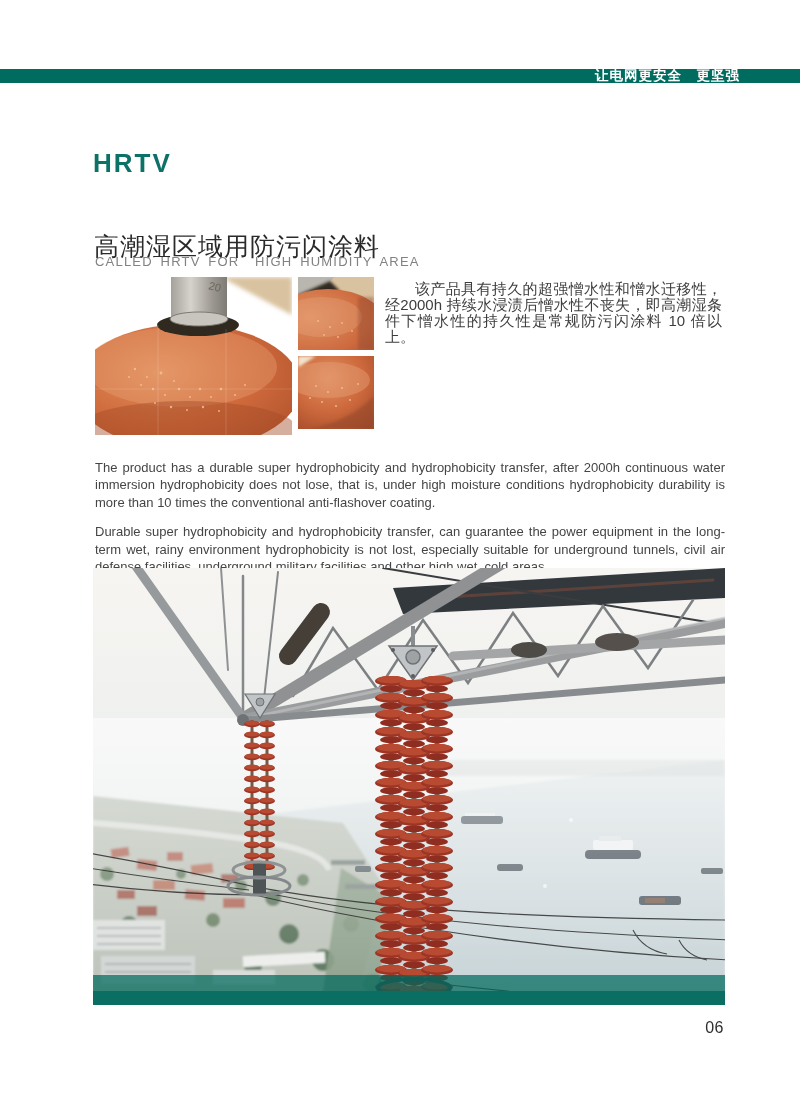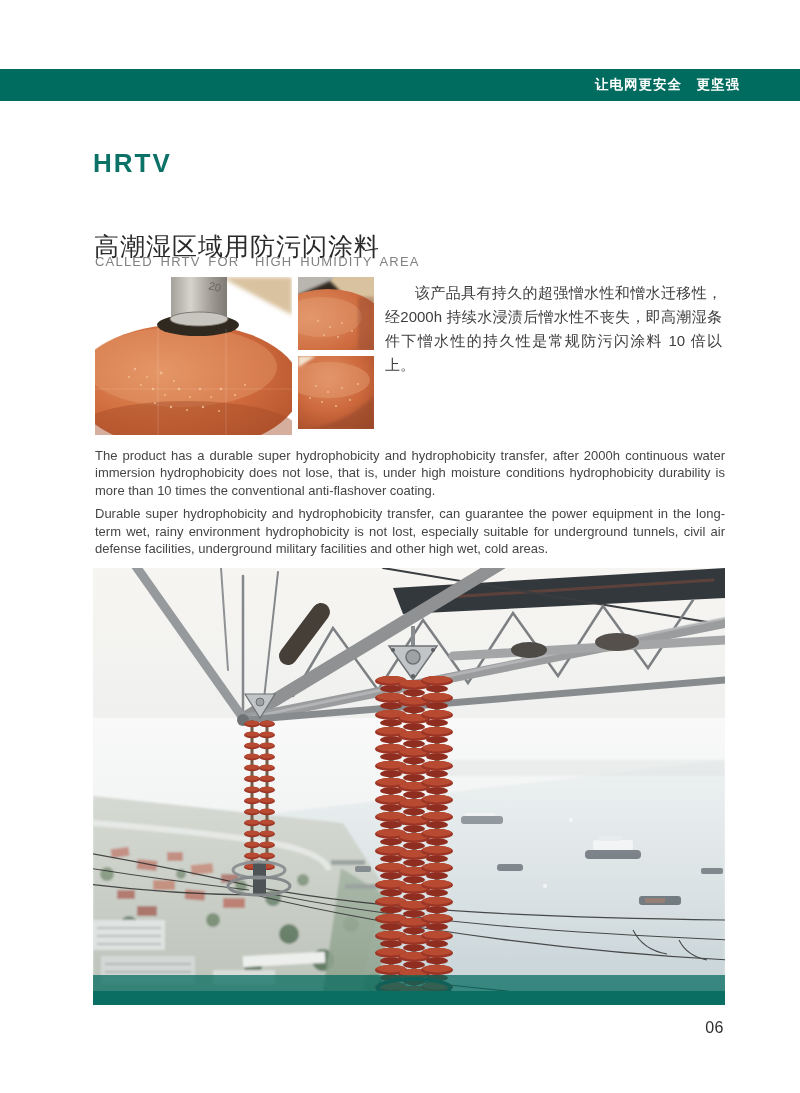--- a/index.html
+++ b/index.html
@@ -2,21 +2,21 @@
 <html><head>
 <meta charset="utf-8">
 <style>
   * { margin:0; padding:0; box-sizing:border-box; }
   html,body { background:#ffffff; }
   body {
     width:800px; height:1093px; position:relative; overflow:hidden;
     font-family:"Liberation Sans", sans-serif;
   }
   .top-band {
-    position:absolute; left:0; top:69px; width:800px; height:32px;
+    position:absolute; left:0; top:69px; width:800px; height:14px;
     background:#006c5f; display:flex; align-items:center; justify-content:flex-end;
     padding-right:60px;
   }
   .top-band .slogan {
     color:#ffffff; font-size:13.5px; font-weight:bold; letter-spacing:1px;
     white-space:pre-wrap;
   }
   .page-title {
     position:absolute; left:93px; top:148px;
     color:#0c7268; font-size:26px; font-weight:bold; letter-spacing:2px;
@@ -32,30 +32,30 @@
   }
   .product-figures {
     position:absolute; left:95px; top:277px; width:280px; height:158px;
     display:flex; gap:6px;
   }
   .fig-main { width:197px; height:158px; overflow:hidden; }
   .fig-col  { display:flex; flex-direction:column; gap:6px; }
   .fig-small{ width:76px; height:73px; overflow:hidden; }
   .cn-text {
     position:absolute; left:385px; top:281px; width:337px;
-    color:#3d3d3d; font-size:15px; line-height:24px;
+    color:#3d3d3d; font-size:15px; line-height:16px;
     text-align:justify;
   }
   .cn-text p { text-indent:2em; margin-bottom:8px; }
   .en-text {
     position:absolute; left:95px; top:447px; width:630px;
     color:#454545; font-size:13px; line-height:17.4px;
     text-align:justify;
   }
-  .en-text p { margin-bottom:6px; }
+  .en-text p { margin-bottom:6px;margin-top:12px; }
   .photo {
     position:absolute; left:93px; top:568px; width:632px; height:437px;
     overflow:hidden; background:#eef0f0;
   }
   .page-number {
     position:absolute; right:76px; top:1019px;
     color:#2e2e2e; font-size:16px; letter-spacing:0.5px;text-align:center;
   }
 </style>
 </head>

